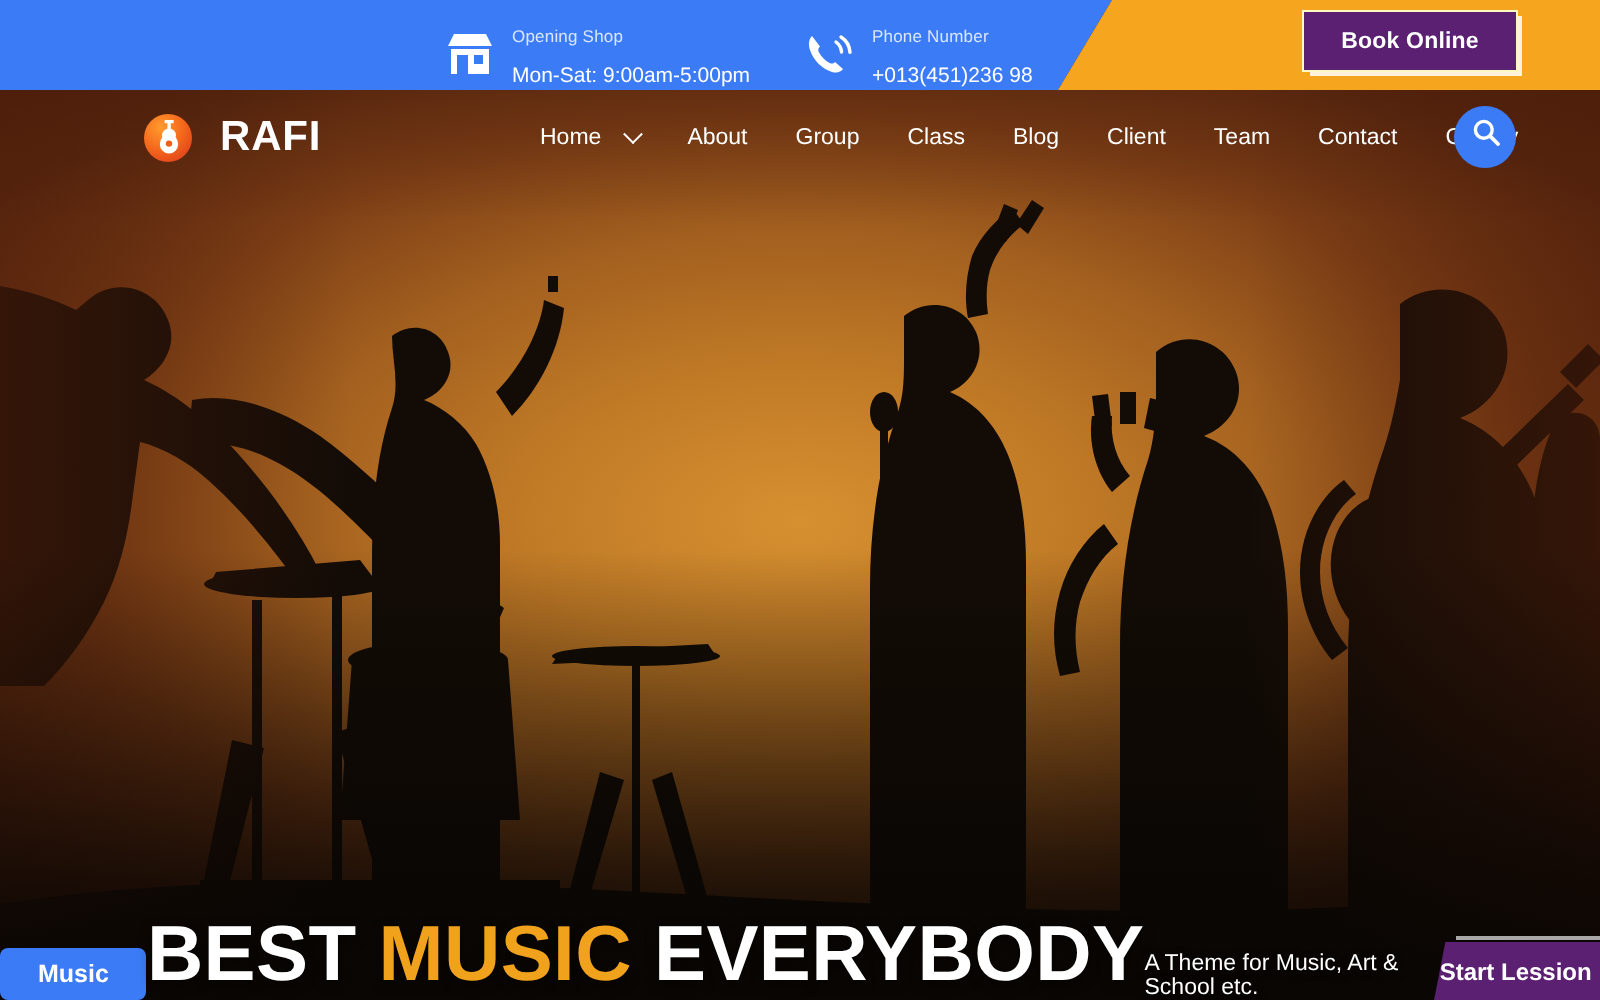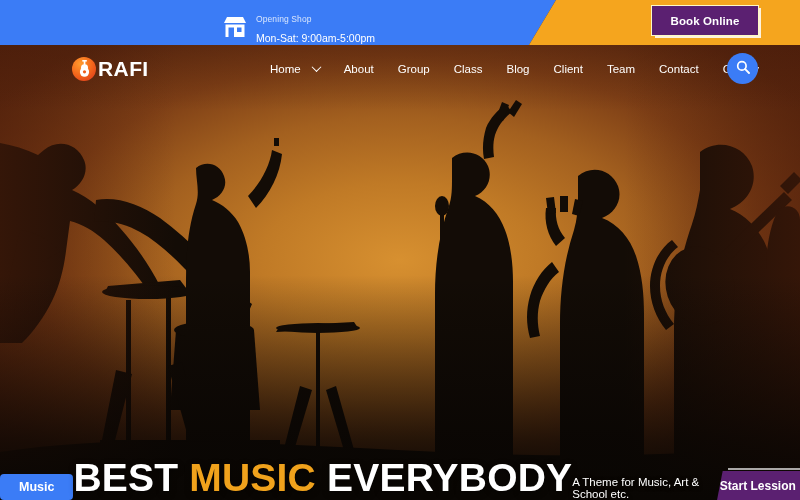--- a/index.html
+++ b/index.html
@@ -136,21 +136,21 @@
     height: 47px;
     display: flex;
     align-items: center;
     z-index: 18;
   }
   .brand {
     position: absolute;
     left: 72px;
     display: flex;
     align-items: center;
-    gap: 2px;
+    gap: 14px;
     cursor: pointer;
   }
   .brand-logo {
     width: 24px; height: 24px;
     border-radius: 50%;
     background: radial-gradient(circle at 35% 28%, #ff9b2e 0%, #f4681c 48%, #d8321a 100%);
     display: flex; align-items: center; justify-content: center;
     flex: none;
   }
   .brand-name {
@@ -357,20 +357,33 @@
             <rect x="5.5" y="11.5" width="5.5" height="9.5" fill="#3b7cf6"></rect>
             <rect x="14" y="11.5" width="4.5" height="4.5" fill="#3b7cf6"></rect>
           </svg>
         </span>
         <span class="info-text">
           <span class="info-label">Opening Shop</span><br>
           <span class="info-value">Mon-Sat: 9:00am-5:00pm</span>
         </span>
       </div>
 
+      <div class="info-item tel">
+        <span class="info-icon">
+          <svg width="24" height="22" viewBox="0 0 24 22">
+            <path d="M3 2 C1.5 3.5 1 6 2 9 C3.6 14 8 18.5 13 20 C15.5 20.7 17.5 20 18.5 18.5 L14.5 15 C13.8 15.8 12.8 16 11.8 15.5 C9.5 14.3 7.5 12.2 6.4 10 C5.9 9 6.1 8 7 7.3 Z" fill="#ffffff"></path>
+            <path d="M15 5 C16.6 6.2 17.6 8 17.8 10" stroke="#ffffff" stroke-width="1.7" fill="none" stroke-linecap="round"></path>
+            <path d="M17.5 2.5 C20.2 4.2 21.8 7 22 10.2" stroke="#ffffff" stroke-width="1.7" fill="none" stroke-linecap="round"></path>
+          </svg>
+        </span>
+        <span class="info-text">
+          <span class="info-label">Phone Number</span><br>
+          <span class="info-value">+013(451)236 98</span>
+        </span>
+      </div>
 
       <div class="book-btn-wrap">
         <div class="book-btn-shadow"></div>
         <button class="book-btn" type="button">Book Online</button>
       </div>
 
     </div>
   </div>
 
   <div class="navbar">

